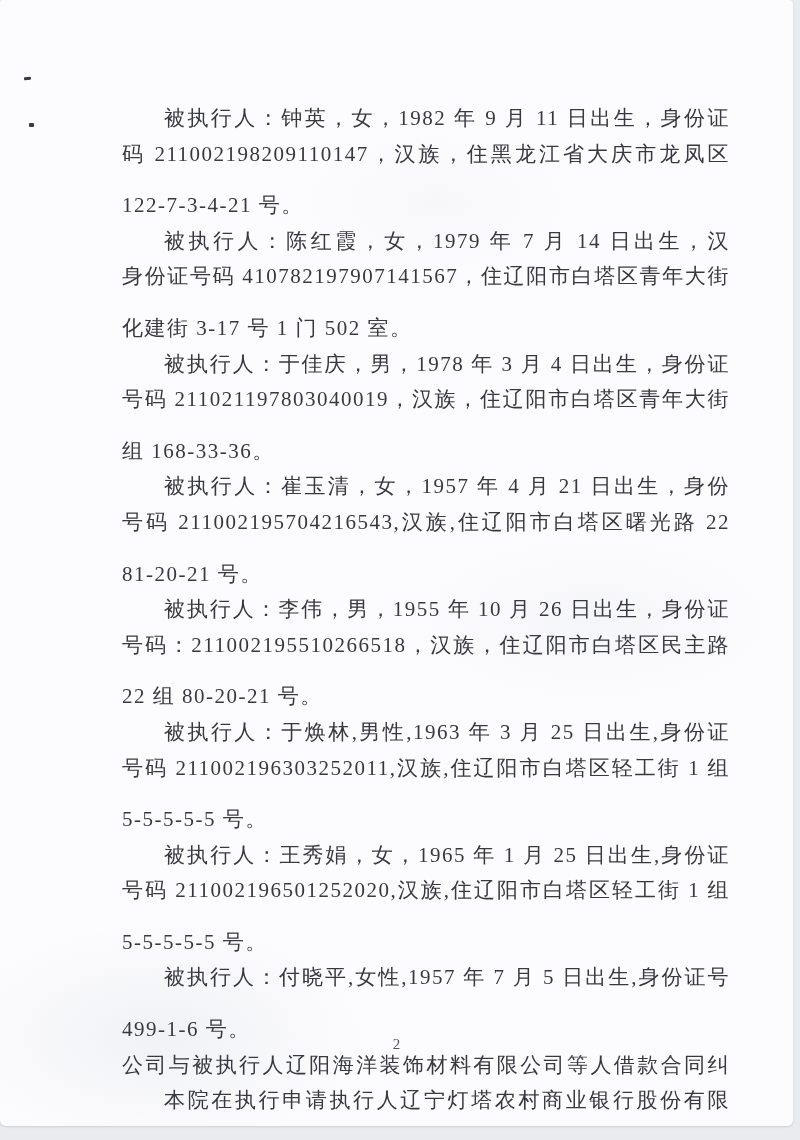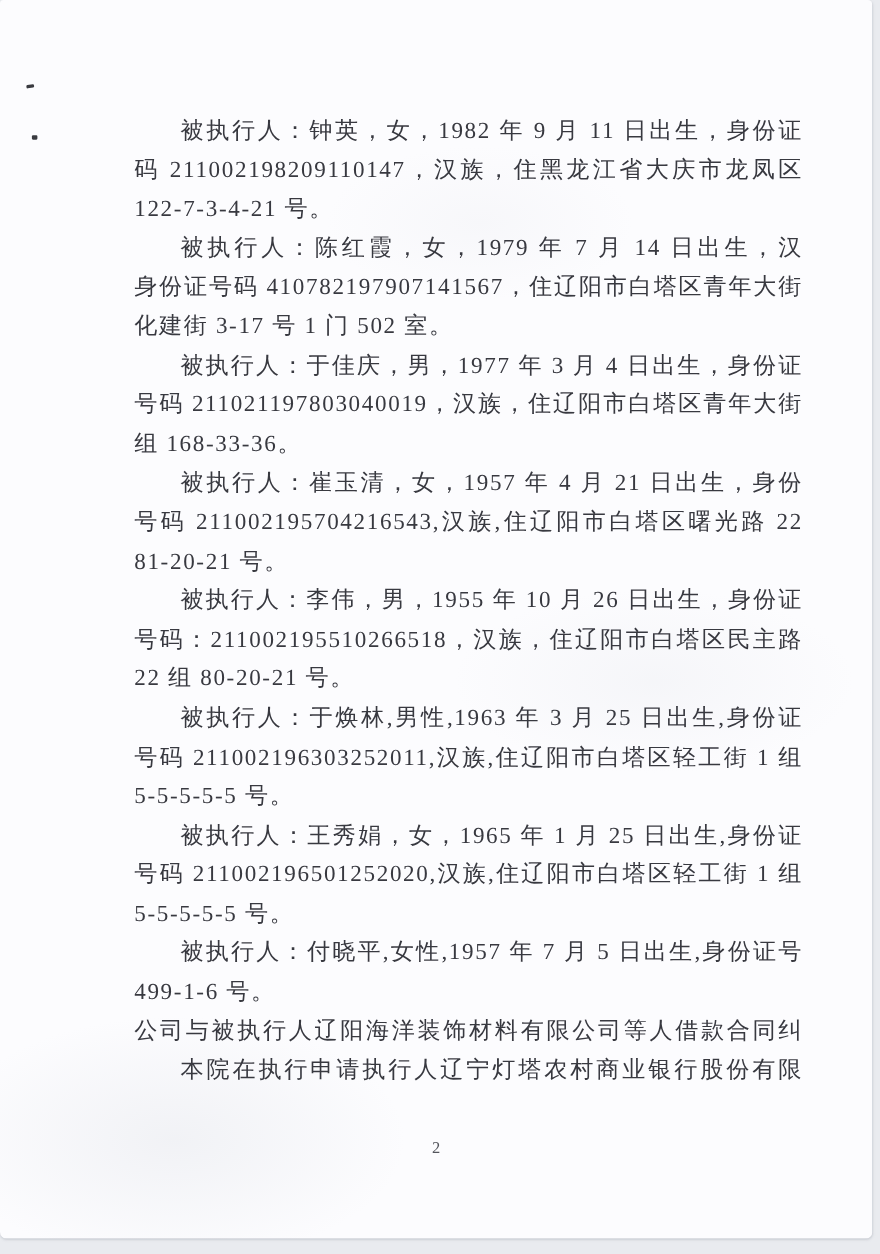--- a/index.html
+++ b/index.html
@@ -54,20 +54,21 @@
     text-align: justify;
     text-align-last: justify;
     white-space: normal;
     height: 35.6px;
     overflow: hidden;
   }
   .line.first { text-indent: 42px; }
   .line.end {
     text-align: right;
     text-align-last: left;
+    margin-top: 16px;
   }
   .page-number {
     position: absolute;
     left: 0;
     top: 1036px;
     width: 793px;
     text-align: center;
     font-size: 15px;
     color: #53555c;
     letter-spacing: 0;
@@ -90,21 +91,21 @@
         <div class="line end">122-7-3-4-21 号。</div>
       </div>
 
       <div class="para">
         <div class="line first">被执行人：陈红霞，女，1979 年 7 月 14 日出生，汉族，</div>
         <div class="line">身份证号码 410782197907141567，住辽阳市白塔区青年大街</div>
         <div class="line end">化建街 3-17 号 1 门 502 室。</div>
       </div>
 
       <div class="para">
-        <div class="line first">被执行人：于佳庆，男，1977 年 3 月 4 日出生，身份证</div>
+        <div class="line first">被执行人：于佳庆，男，1978 年 3 月 4 日出生，身份证</div>
         <div class="line">号码 211021197803040019，汉族，住辽阳市白塔区青年大街 2</div>
         <div class="line end">组 168-33-36。</div>
       </div>
 
       <div class="para">
         <div class="line first">被执行人：崔玉清，女，1957 年 4 月 21 日出生，身份证</div>
         <div class="line">号码 211002195704216543,汉族,住辽阳市白塔区曙光路 22 组</div>
         <div class="line end">81-20-21 号。</div>
       </div>
 

